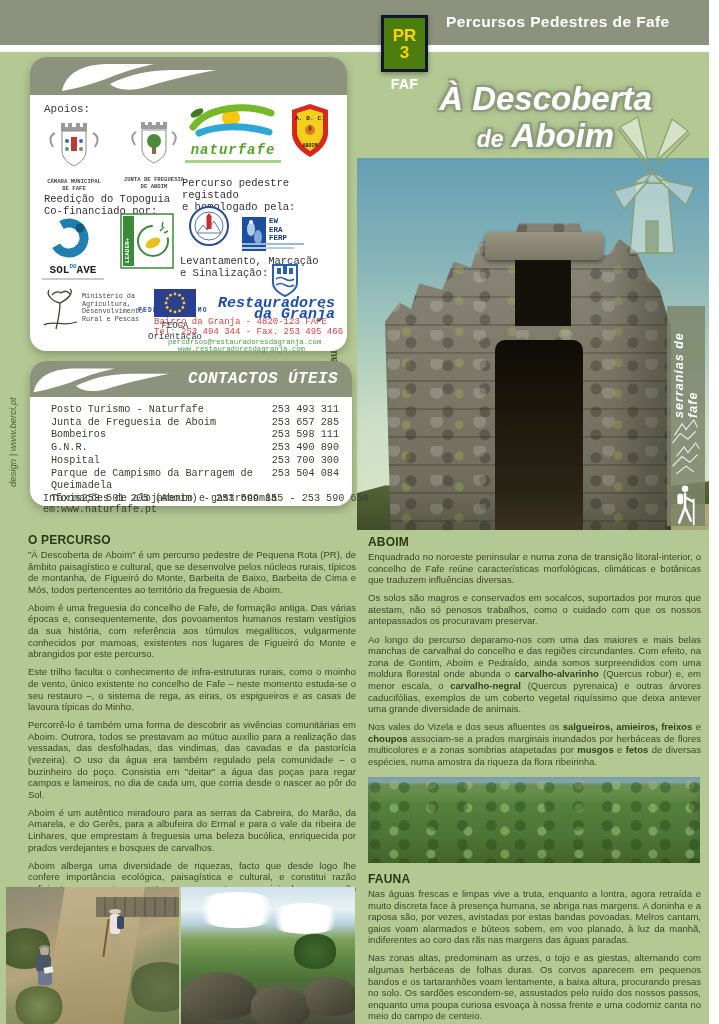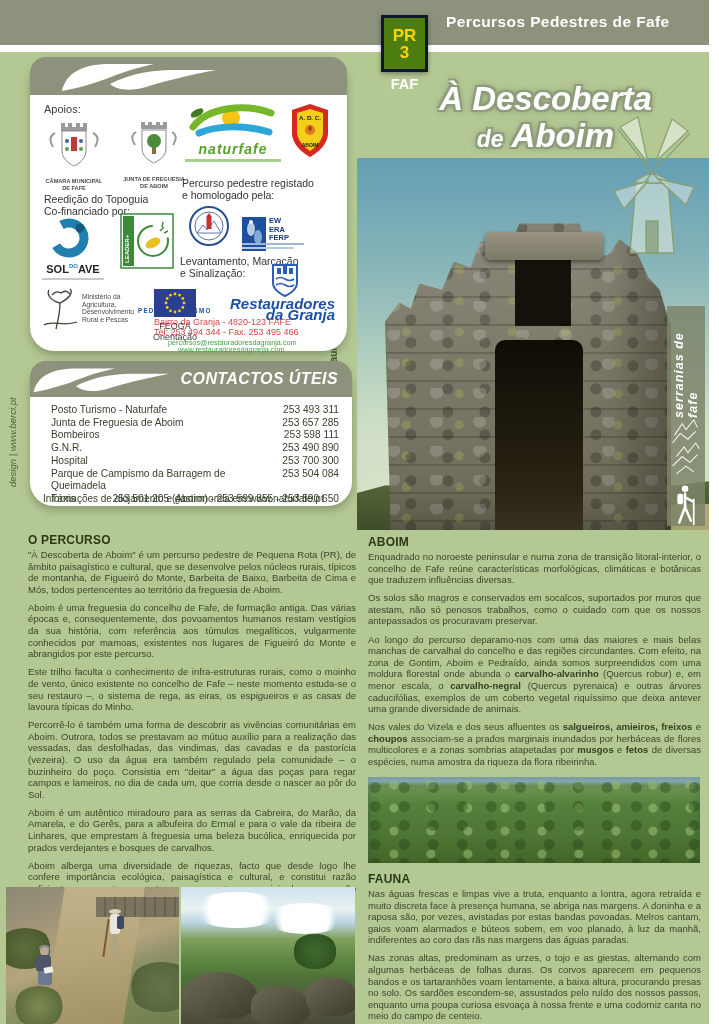--- a/index.html
+++ b/index.html
@@ -57,21 +57,21 @@
   .vtext{display:flex;align-items:center;justify-content:center;writing-mode:vertical-rl;transform:rotate(180deg);}
   .serranias-label{height:112px;margin-top:4px;color:#fff;font-weight:bold;font-style:italic;font-size:12.5px;letter-spacing:1px;}
 
   
   .note{color:#3d5a26;font-weight:bold;font-size:10px;}
   .note-inaugurated{top:57px;left:332px;width:14px;height:152px;}
   .note-credits{top:310px;left:332px;width:14px;height:150px;}
   .note-design{top:372px;left:6px;width:13px;height:140px;color:#49662f;font-weight:normal;font-style:italic;font-size:9.5px;}
 
   
-  .wbox{background:#fff;border-radius:24px;box-shadow:0 4px 8px rgba(70,80,50,.4);}
+  .wbox{background:#fff;border-radius:16px;box-shadow:0 4px 8px rgba(70,80,50,.4);font-family:Liberation Mono, monospace;}
   .box-head{position:absolute;top:0;left:0;width:100%;height:38px;background:#8d927c;border-radius:16px 16px 0 0;overflow:hidden;}
   .sponsors{top:57px;left:30px;width:317px;height:294px;}
   .contacts{top:361px;left:30px;width:322px;height:145px;}
   .contacts .box-head{height:36px;}
   .contacts-title{position:absolute;top:0;right:14px;height:36px;line-height:36px;color:#fff;
       font-weight:bold;font-style:italic;font-size:16px;letter-spacing:.4px;}
 
   .lbl{color:#333;font-size:10.5px;line-height:12px;}
   .apoios{left:14px;top:46px;font-size:11px;color:#3a3a3a;}
   .crest-row{left:4px;top:60px;width:164px;display:flex;}

